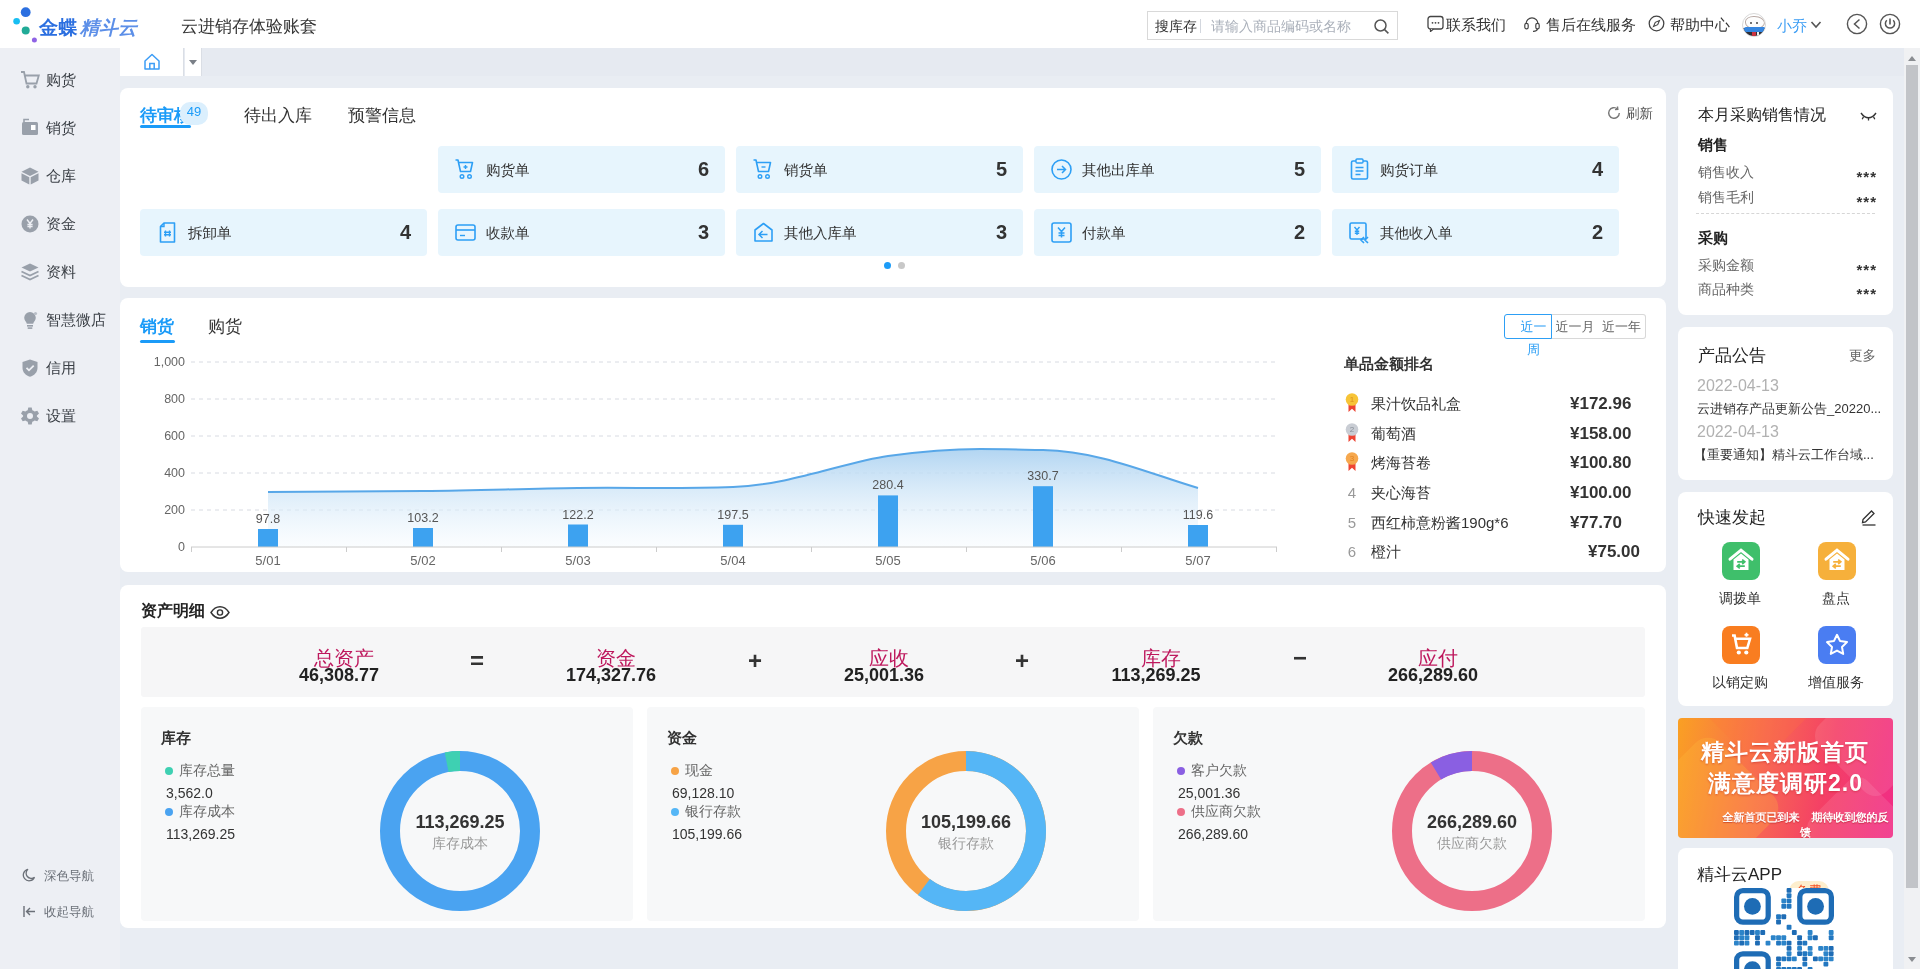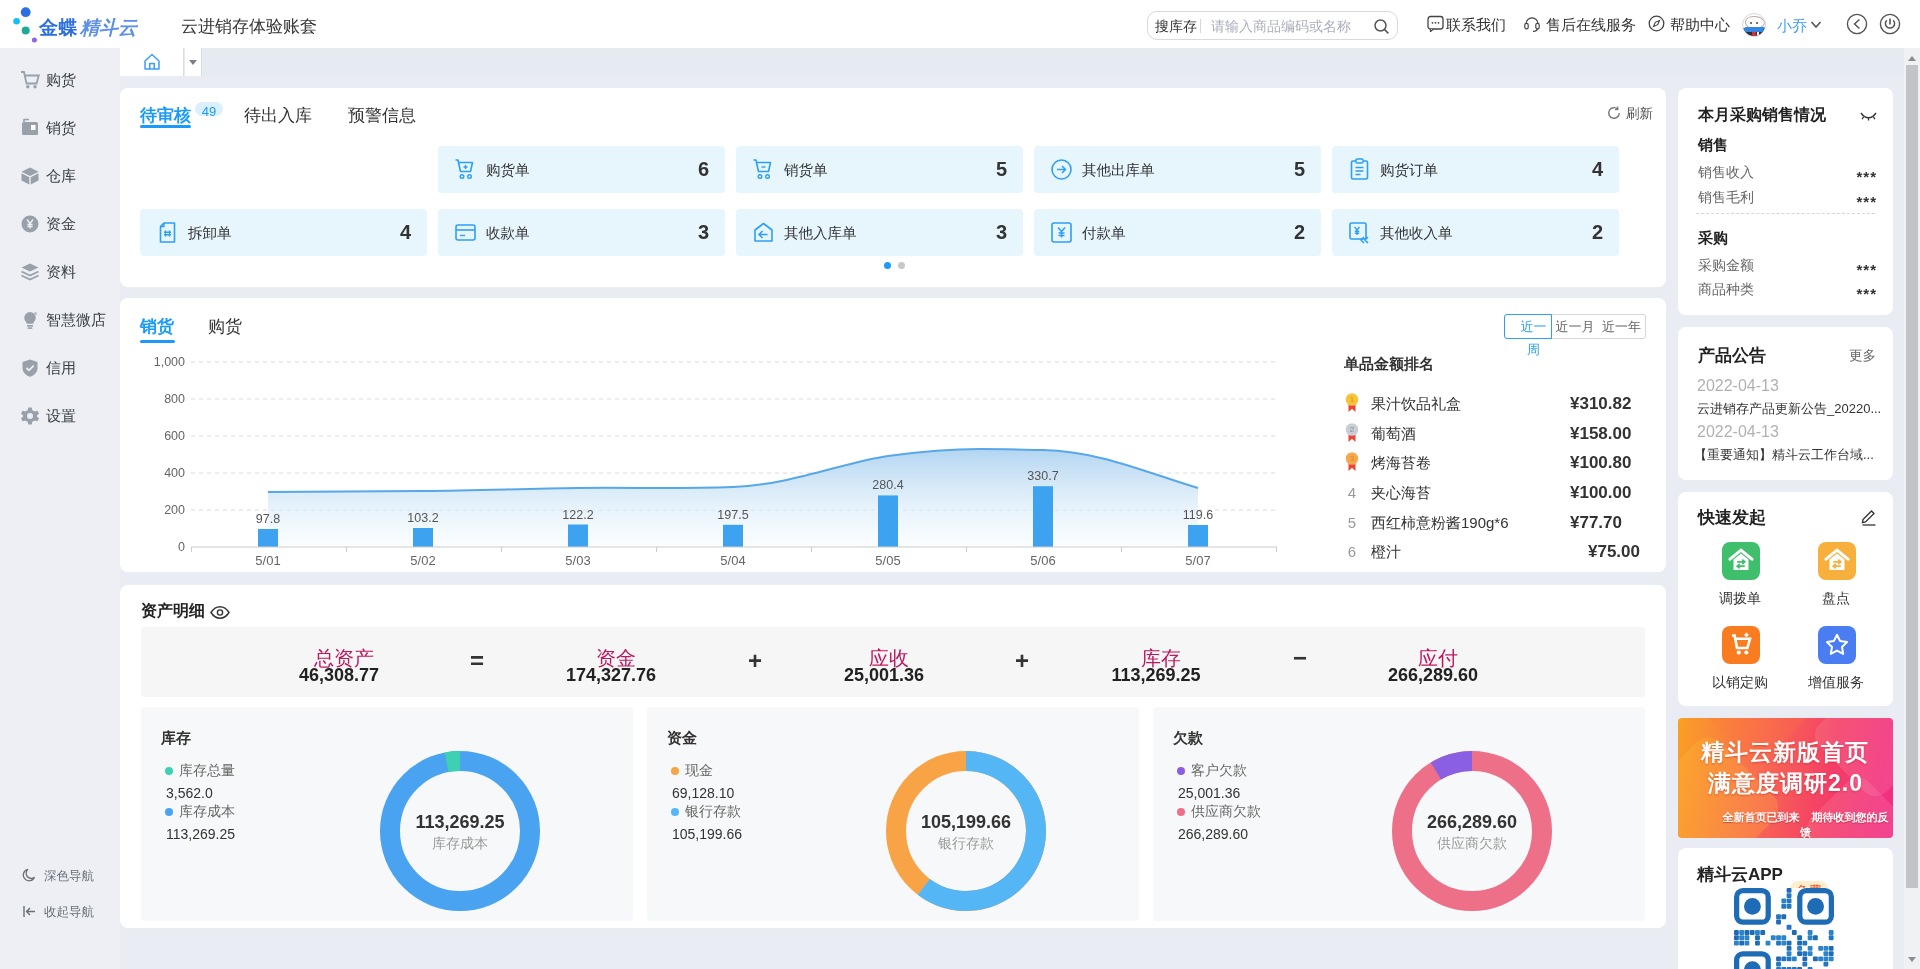--- a/index.html
+++ b/index.html
@@ -16,21 +16,21 @@
 
 #tabbar{position:absolute;left:120px;top:48px;width:1784px;height:28px;background:#e6eaf1;z-index:3;}
 #hometab{position:absolute;left:0;top:0;width:64px;height:28px;background:#fff;border-right:1px solid #dadee5;}
 #carettab{position:absolute;left:65px;top:0;width:17px;height:28px;background:#fff;border-right:1px solid #dadee5;}
 #carettab:after{content:"";position:absolute;left:4px;top:12px;border:4px solid transparent;border-top:5px solid #7a7f87;}
 
 .panel{position:absolute;background:#fff;border-radius:8px;}
 
 .ptab{position:absolute;font-size:17px;color:#333;}
 .ptab.act{color:#1b9bf8;font-weight:bold;}
-.badge{position:absolute;left:75px;top:14px;width:28px;height:14px;background:#dbeffd;border-radius:10px;color:#1b9bf8;font-size:13px;text-align:center;line-height:19px;}
+.badge{position:absolute;left:60px;top:14px;width:28px;height:23px;background:#dbeffd;border-radius:10px;color:#1b9bf8;font-size:13px;text-align:center;line-height:19px;}
 .undl{position:absolute;height:3px;background:#1b9bf8;border-radius:2px;}
 .card{position:absolute;width:287px;height:47px;background:#e7f5fd;border-radius:4px;}
 .card .ci{position:absolute;left:15px;top:11px;width:25px;height:25px;}
 .card .cl{position:absolute;left:48px;top:15px;font-size:14.5px;color:#333;}
 .card .cn{position:absolute;right:16px;top:12px;font-size:20px;font-weight:bold;color:#333;}
 .dot{position:absolute;width:7px;height:7px;border-radius:50%;}
 
 .ylab{position:absolute;font-size:12.5px;color:#666;text-align:right;width:50px;}
 .xlab{position:absolute;font-size:13px;color:#666;width:60px;text-align:center;}
 .blab{position:absolute;font-size:12.5px;color:#555;width:60px;text-align:center;}
@@ -47,21 +47,21 @@
 .acard h3{position:absolute;left:20px;top:22px;font-size:15px;color:#333;}
 .lgd{position:absolute;font-size:14px;}
 .lgd .ld{position:absolute;left:0;top:5px;width:8px;height:8px;border-radius:50%;}
 .lgd .lt{position:absolute;left:14px;top:0;color:#666;white-space:nowrap;}
 .lgd .lv{position:absolute;left:1px;top:23px;color:#333;white-space:nowrap;}
 .dcent{position:absolute;text-align:center;width:120px;}
 .dcent .dv{font-size:18px;font-weight:bold;color:#333;}
 .dcent .dl{font-size:14px;color:#999;margin-top:2px;}
 
 .rpanel{position:absolute;left:1678px;width:215px;background:#fff;border-radius:8px;}
-.rtitle{position:absolute;left:20px;font-size:17px;font-weight:bold;color:#222;}
+.rtitle{position:absolute;left:20px;font-size:17px;font-weight:normal;color:#222;}
 .rrow{position:absolute;left:20px;font-size:14px;color:#666;}
 .rstar{position:absolute;font-size:15px;font-weight:bold;color:#333;letter-spacing:1px;}
 .qlab{position:absolute;font-size:14px;color:#333;width:96px;text-align:center;}
 .qicon{position:absolute;width:38px;height:38px;border-radius:8px;}
 
 #sbar{position:absolute;left:1904px;top:48px;width:16px;height:921px;background:#f0f1f3;}
 #sthumb{position:absolute;left:1906px;top:65px;width:12px;height:823px;background:#c2c4c8;border-radius:0px;}
 .sarr{position:absolute;left:1908px;width:0;height:0;border-left:4px solid transparent;border-right:4px solid transparent;}
 </style>
 </head>
@@ -69,21 +69,21 @@
 <div id="header">
   <svg class="abs" style="left:12px;top:0px;" width="48" height="46" viewBox="0 0 48 46">
     <circle cx="13.7" cy="12.2" r="4.9" fill="#2b6fe0"></circle>
     <circle cx="4.6" cy="21.3" r="3.3" fill="#18bef2"></circle>
     <circle cx="13.7" cy="30.5" r="4.0" fill="#21ab97"></circle>
     <circle cx="22.4" cy="40" r="2.5" fill="#8f63e5"></circle>
   </svg>
   <div class="abs" style="left:39px;top:15px;font-size:19px;font-weight:bold;color:#2b6fe0;letter-spacing:0.5px;">金蝶</div>
   <div class="abs" style="left:80px;top:15px;font-size:19px;font-weight:bold;color:#5c8fe8;font-style:italic;letter-spacing:0px;">精斗云</div>
   <div class="abs" style="left:181px;top:15px;font-size:17px;color:#333;">云进销存体验账套</div>
-  <div class="abs" style="left:1147px;top:11px;width:251px;height:29px;border:1px solid #d9d9d9;border-radius:10px;">
+  <div class="abs" style="left:1147px;top:11px;width:251px;height:29px;border:1px solid #d9d9d9;border-radius:0;">
     <span class="abs" style="left:7px;top:6px;font-size:14px;color:#333;">搜库存</span>
     <span class="abs" style="left:52px;top:7px;width:1px;height:14px;background:#d3d7de;"></span>
     <span class="abs" style="left:63px;top:6px;font-size:14px;color:#aab0ba;">请输入商品编码或名称</span>
     <svg class="abs" style="left:225px;top:6px;" width="17" height="17" viewBox="0 0 17 17">
         <circle cx="7.5" cy="7.5" r="5.5" fill="none" stroke="#555" stroke-width="1.5"></circle>
         <line x1="11.6" y1="11.6" x2="15.4" y2="15.4" stroke="#555" stroke-width="1.5"></line>
       </svg>
   </div>
   <svg class="abs" style="left:1427px;top:15px;" width="17" height="17" viewBox="0 0 17 17">
       <rect x="1" y="1.5" width="15" height="12.5" rx="2.5" fill="none" stroke="#444" stroke-width="1.3"></rect>
@@ -365,21 +365,21 @@
   <div class="blab" style="left:738px;top:180.4px;">280.4</div>
   <div class="blab" style="left:893px;top:171.2px;">330.7</div>
   <div class="blab" style="left:1048px;top:210px;">119.6</div>
   <div class="abs" style="left:1224px;top:57px;font-size:15px;font-weight:bold;color:#333;">单品金额排名</div>
   <svg class="abs" style="left:1225px;top:95px;" width="14" height="20" viewBox="0 0 14 20">
       <path d="M3.5 11 L3.5 19 L7 15.8 L10.5 19 L10.5 11 Z" fill="#ee4433"></path>
       <circle cx="7" cy="6.5" r="6.3" fill="#f7c437"></circle>
       <text x="7" y="9.3" text-anchor="middle" font-size="8" fill="#d98e1f" font-family="Liberation Sans">1</text>
     </svg>
   <div class="rnk" style="left:1251px;top:97px;">果汁饮品礼盒</div>
-    <div class="rprice" style="left:1450px;top:96px;">¥310.82</div>
+    <div class="rprice" style="left:1450px;top:96px;">¥172.96</div>
   <svg class="abs" style="left:1225px;top:124.5px;" width="14" height="20" viewBox="0 0 14 20">
       <path d="M3.5 11 L3.5 19 L7 15.8 L10.5 19 L10.5 11 Z" fill="#ee4433"></path>
       <circle cx="7" cy="6.5" r="6.3" fill="#c9cdd4"></circle>
       <text x="7" y="9.3" text-anchor="middle" font-size="8" fill="#878d96" font-family="Liberation Sans">2</text>
     </svg>
   <div class="rnk" style="left:1251px;top:126.5px;">葡萄酒</div>
     <div class="rprice" style="left:1450px;top:125.5px;">¥158.00</div>
   <svg class="abs" style="left:1225px;top:154px;" width="14" height="20" viewBox="0 0 14 20">
       <path d="M3.5 11 L3.5 19 L7 15.8 L10.5 19 L10.5 11 Z" fill="#ee4433"></path>
       <circle cx="7" cy="6.5" r="6.3" fill="#f6a84e"></circle>

